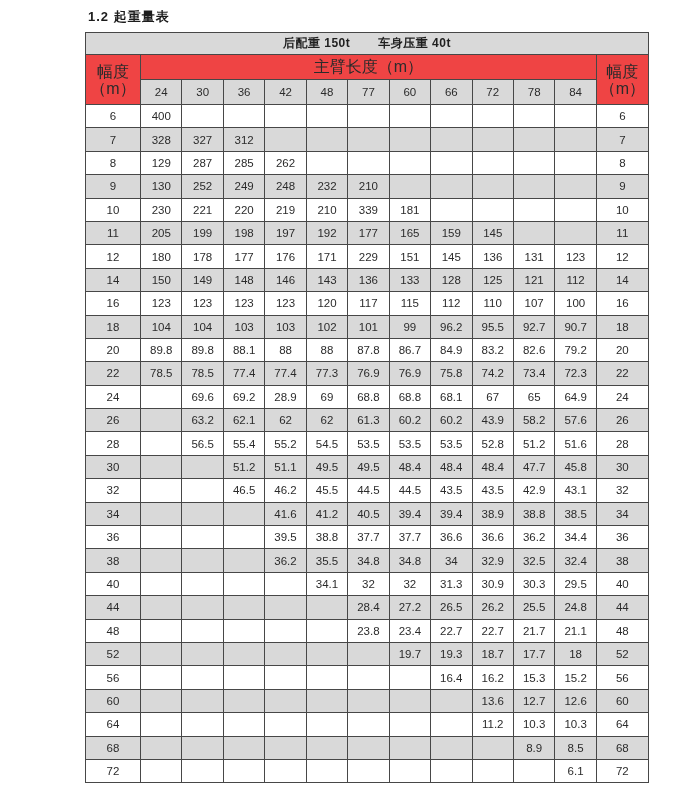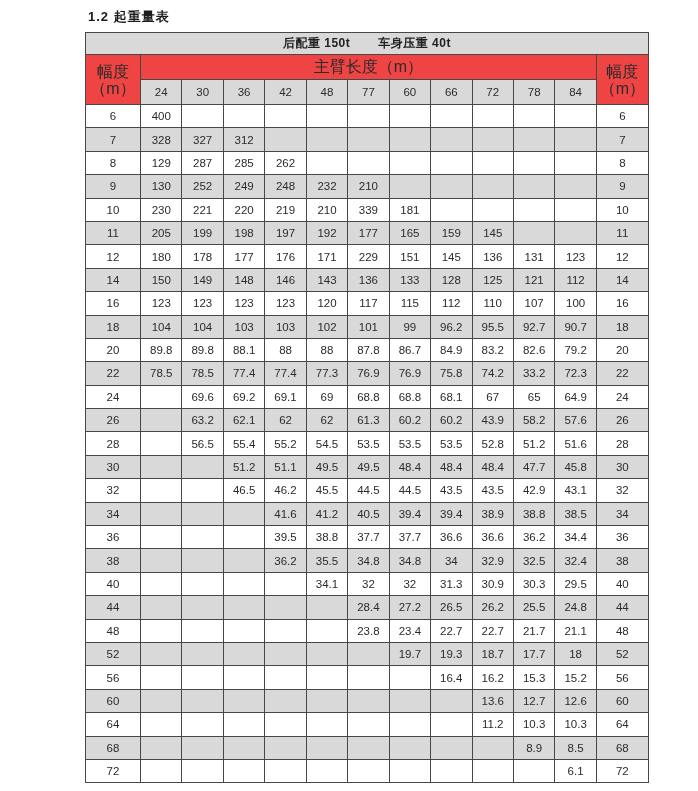--- a/index.html
+++ b/index.html
@@ -255,30 +255,30 @@
           <td>22</td>
           <td>78.5</td>
           <td>78.5</td>
           <td>77.4</td>
           <td>77.4</td>
           <td>77.3</td>
           <td>76.9</td>
           <td>76.9</td>
           <td>75.8</td>
           <td>74.2</td>
-          <td>33.2</td>
+          <td>73.4</td>
           <td>72.3</td>
           <td>22</td>
         </tr>
         <tr class="data-row">
           <td>24</td>
           <td></td>
           <td>69.6</td>
           <td>69.2</td>
-          <td>69.1</td>
+          <td>28.9</td>
           <td>69</td>
           <td>68.8</td>
           <td>68.8</td>
           <td>68.1</td>
           <td>67</td>
           <td>65</td>
           <td>64.9</td>
           <td>24</td>
         </tr>
         <tr class="data-row shaded">

